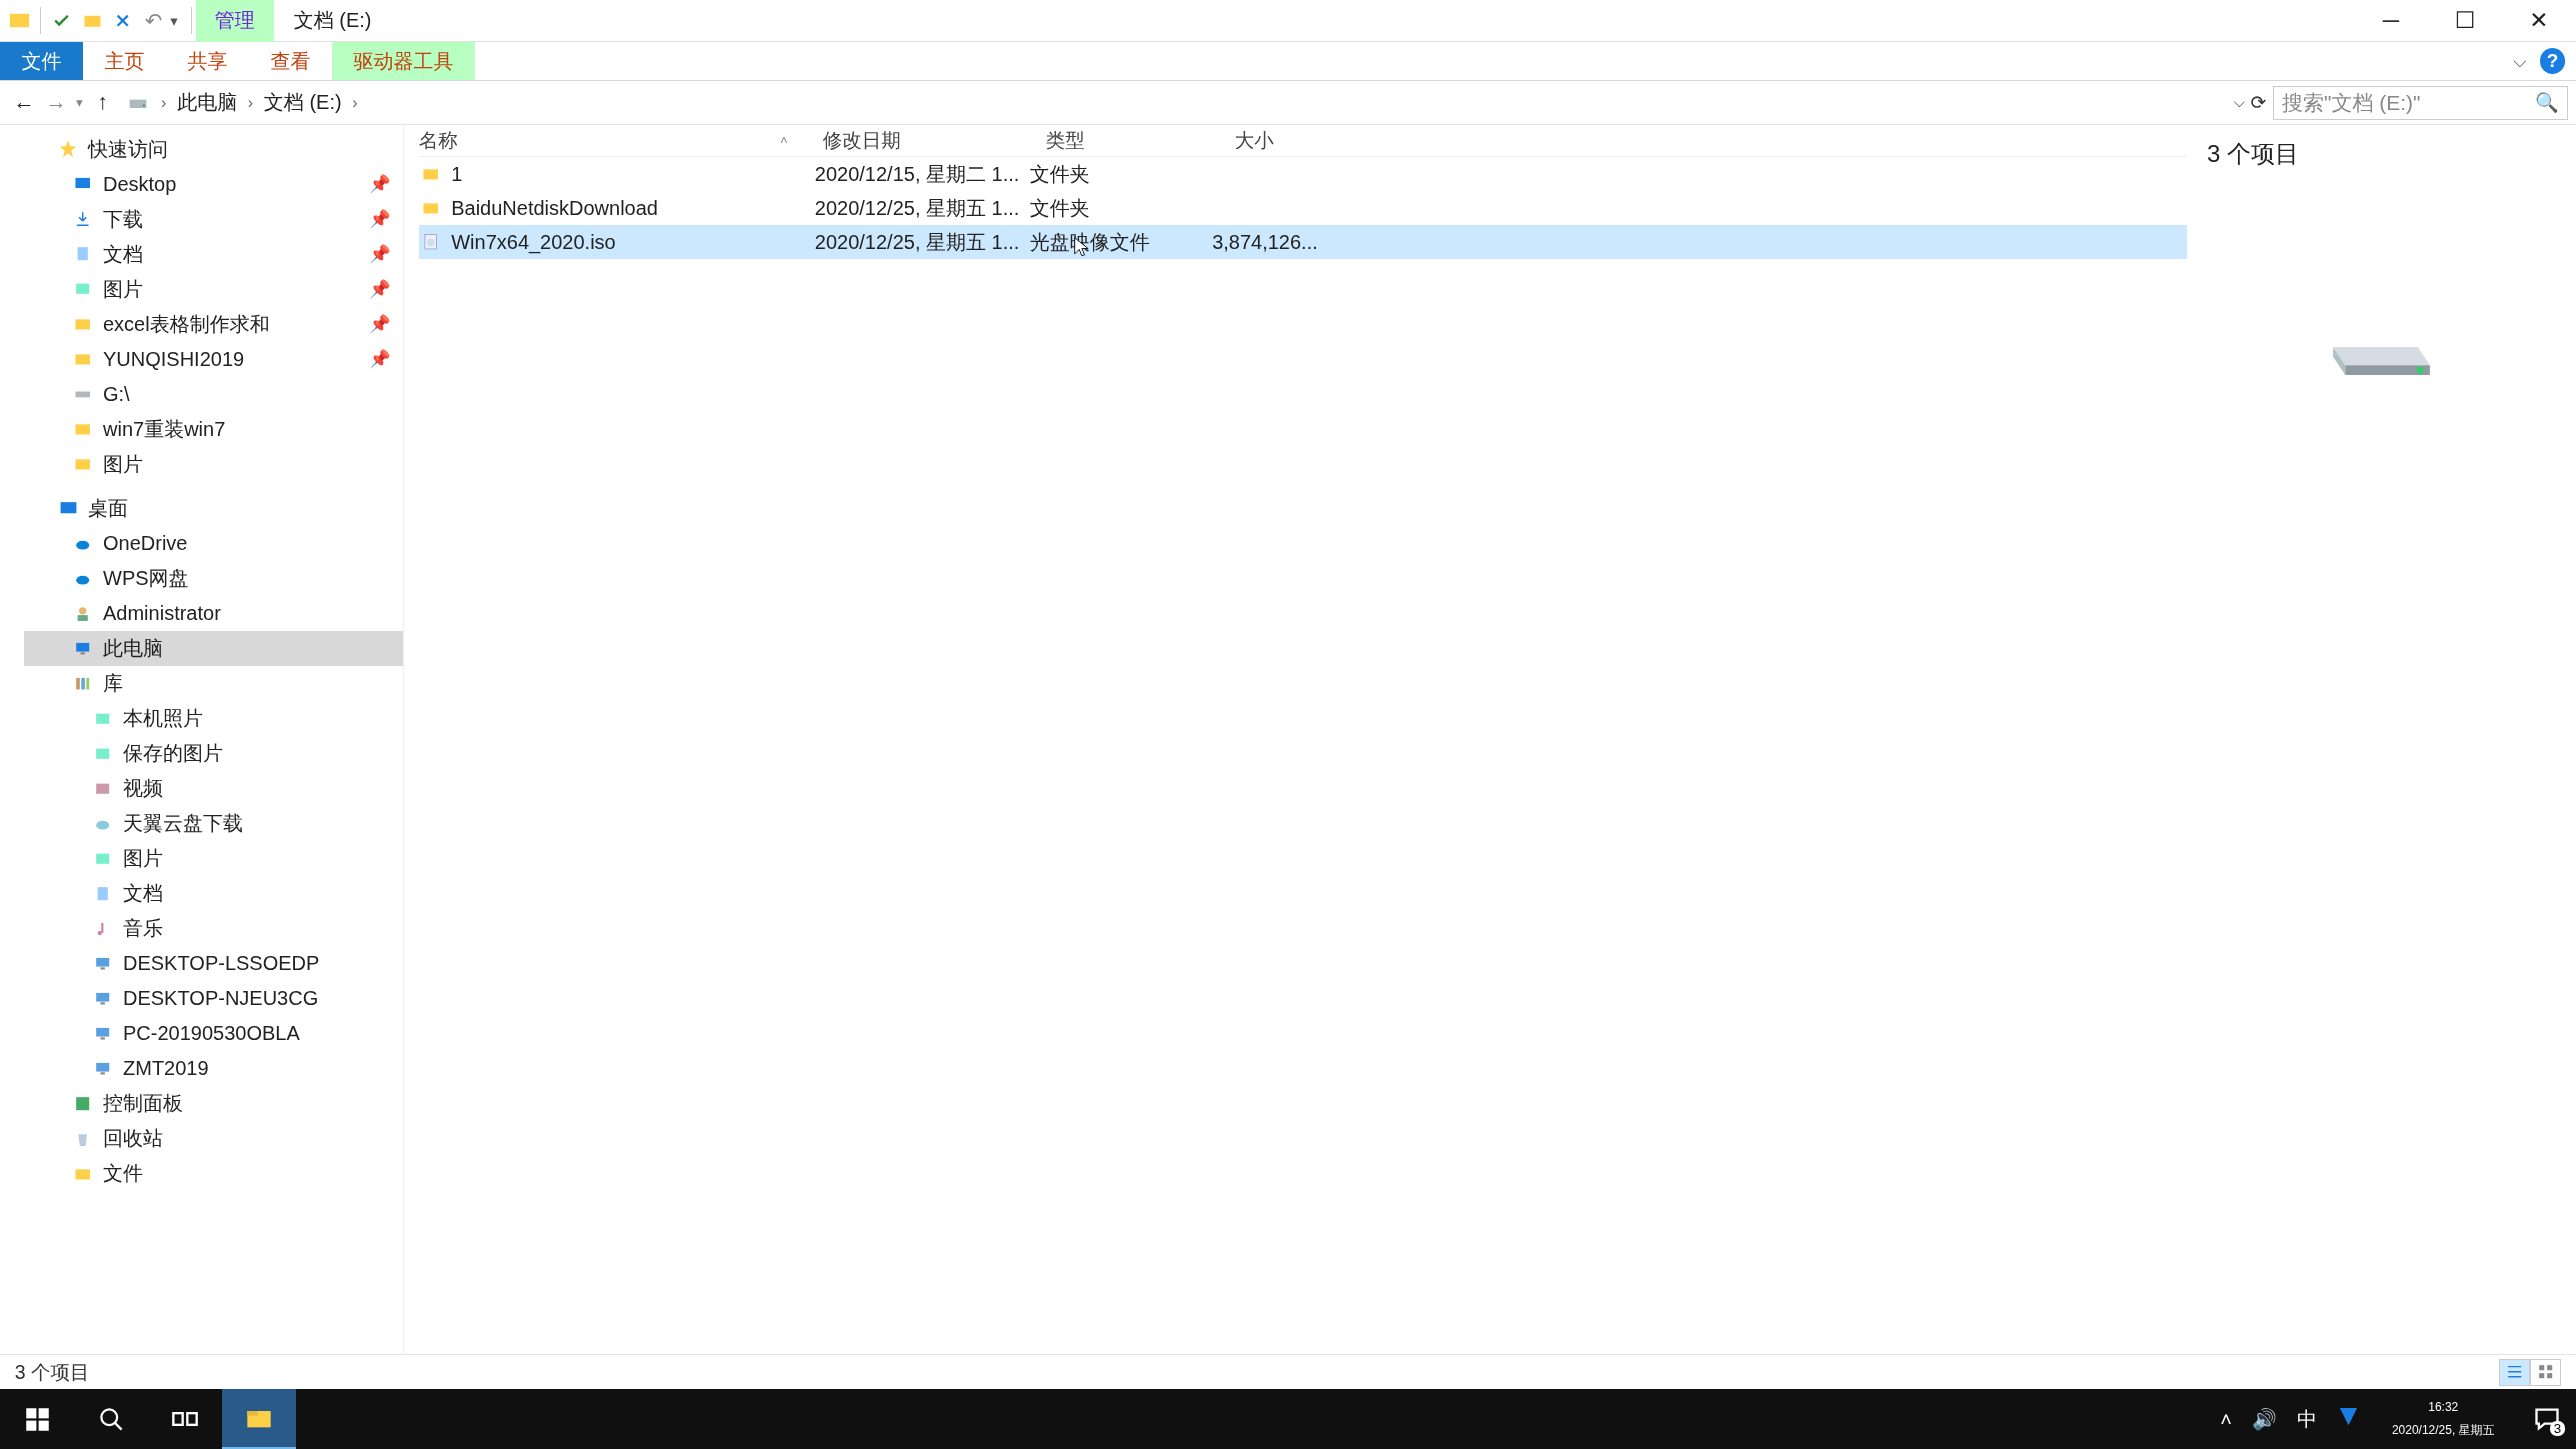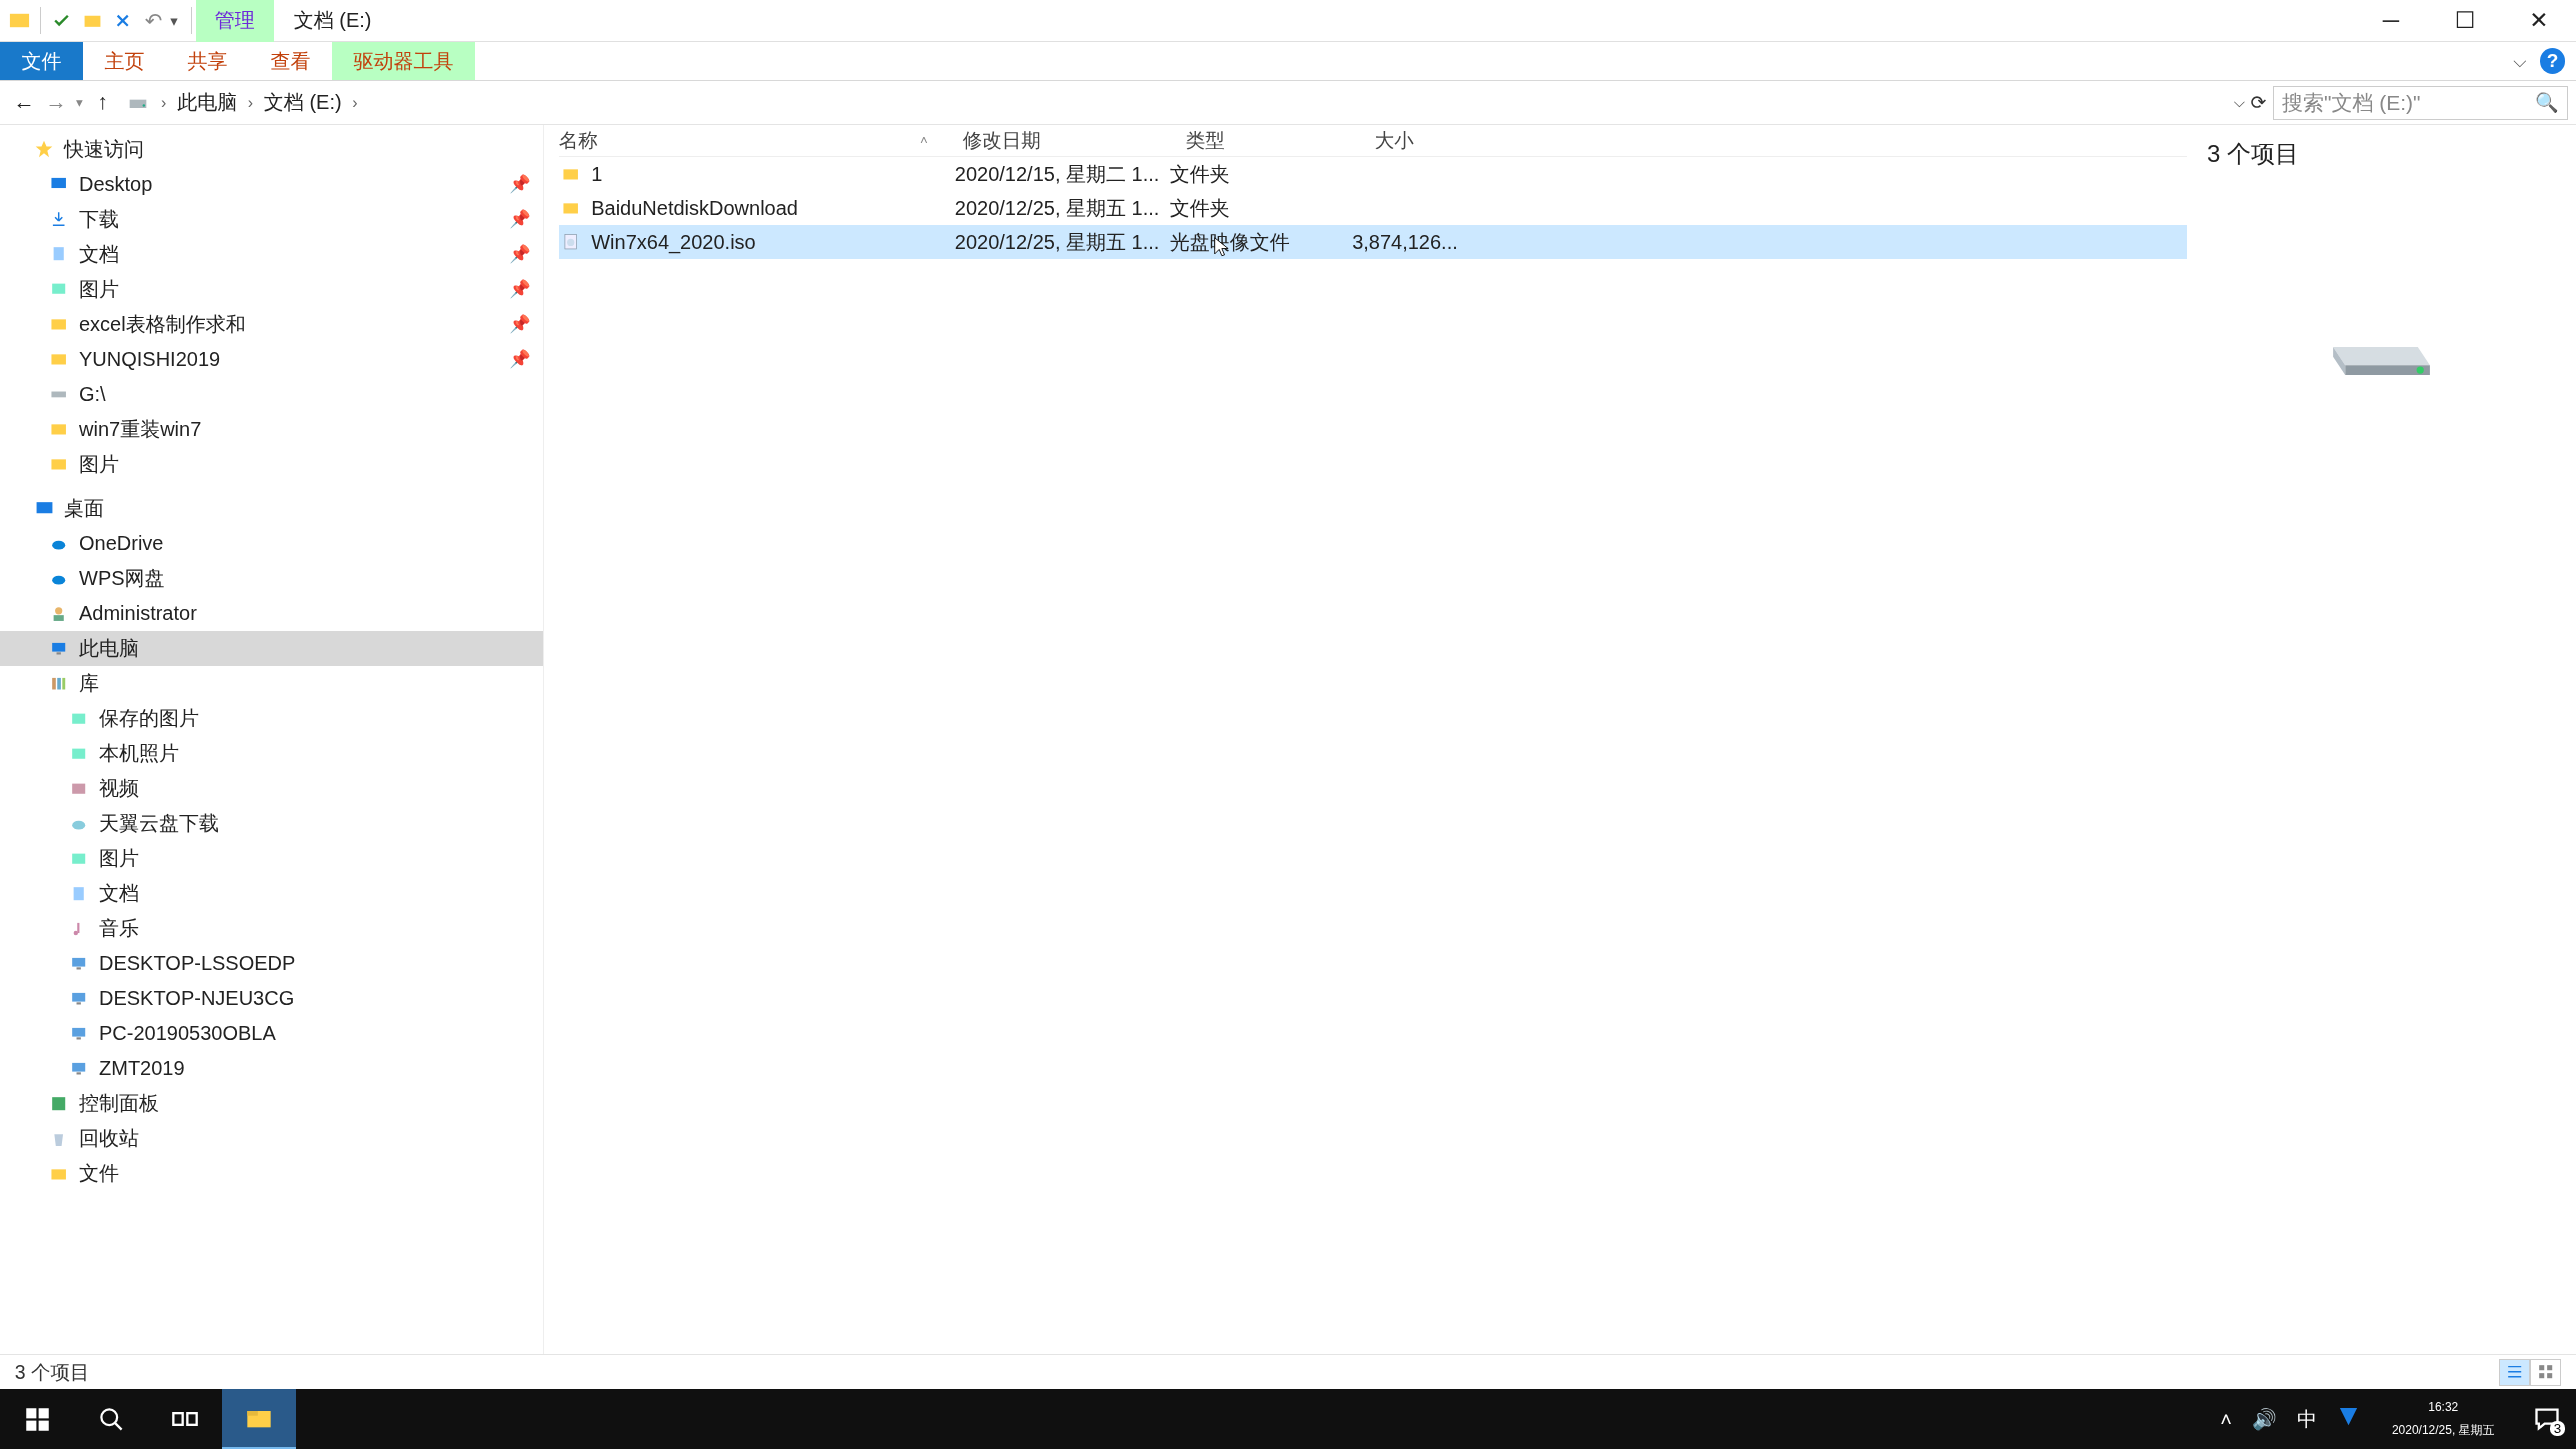--- a/index.html
+++ b/index.html
@@ -35,21 +35,21 @@
   .crumb { color: #222; font-size: 20px; }
   .crumb-sep { color: #666; font-size: 16px; margin: 0 6.7px;}
   .addr-right { display:flex; align-items:center; gap: 5.4px; margin-right: 6.7px;}
   .addr-drop { color:#555; font-size:14.8px;}
   .refresh { color:#333; font-size:19px;}
   .searchbox { width: 295px; height: 34px; border: 0.7px solid #ccc; display:flex; align-items:center; padding: 0 8px; color:#888; }
   .searchbox .mag { margin-left: auto; color:#555; font-size: 19px;}
 
   
   .mainarea { display:flex; height: calc(100% - 42px - 39px - 44px - 35px - 60px); }
-  .navpane { width: 544px; overflow:auto; padding-top: 6.7px; border-right: 0.7px solid #eee;}
+  .navpane { width: 404px; overflow:auto; padding-top: 6.7px; border-right: 0.7px solid #eee; padding-left: 24px;}
   .navitem { height: 35px; display:flex; align-items:center; padding-left: 32px; gap: 8px; font-size: 20px; color:#222; position:relative;}
   .navitem.depth1 { padding-left: 47px; }
   .navitem.depth2 { padding-left: 67px; }
   .navitem.sel { background: #d8d8d8; }
   .pin { position:absolute; right: 12px; color:#888; font-size:17.4px;}
   .nicon { width: 24px; height: 24px; display:flex; align-items:center; justify-content:center;}
 
   .filepane { flex:1; position:relative; }
   .colhdr { display:flex; height: 32px; align-items:center; border-bottom: 0.7px solid #eee; margin-left: 14.8px; gap: 8px;}
   .colhdr > div { font-size: 19.5px; color:#444; }
@@ -314,29 +314,29 @@
           <span>库</span>
         </div>
       </div>
     <div id="library-items">
         <div class="navitem depth2">
           <div class="nicon">
             <svg width="17.4" height="17.4" viewBox="0 0 24 24">
               <rect x="3" y="5" width="18" height="14" fill="#7ec"></rect>
             </svg>
           </div>
+          <span>本机照片</span>
+        </div>
+        <div class="navitem depth2">
+          <div class="nicon">
+            <svg width="17.4" height="17.4" viewBox="0 0 24 24">
+              <rect x="3" y="5" width="18" height="14" fill="#7ec"></rect>
+            </svg>
+          </div>
           <span>保存的图片</span>
-        </div>
-        <div class="navitem depth2">
-          <div class="nicon">
-            <svg width="17.4" height="17.4" viewBox="0 0 24 24">
-              <rect x="3" y="5" width="18" height="14" fill="#7ec"></rect>
-            </svg>
-          </div>
-          <span>本机照片</span>
         </div>
         <div class="navitem depth2">
           <div class="nicon">
             <svg width="17.4" height="17.4" viewBox="0 0 24 24">
               <rect x="3" y="5" width="18" height="14" fill="#c9a"></rect>
             </svg>
           </div>
           <span>视频</span>
         </div>
         <div class="navitem depth2">

